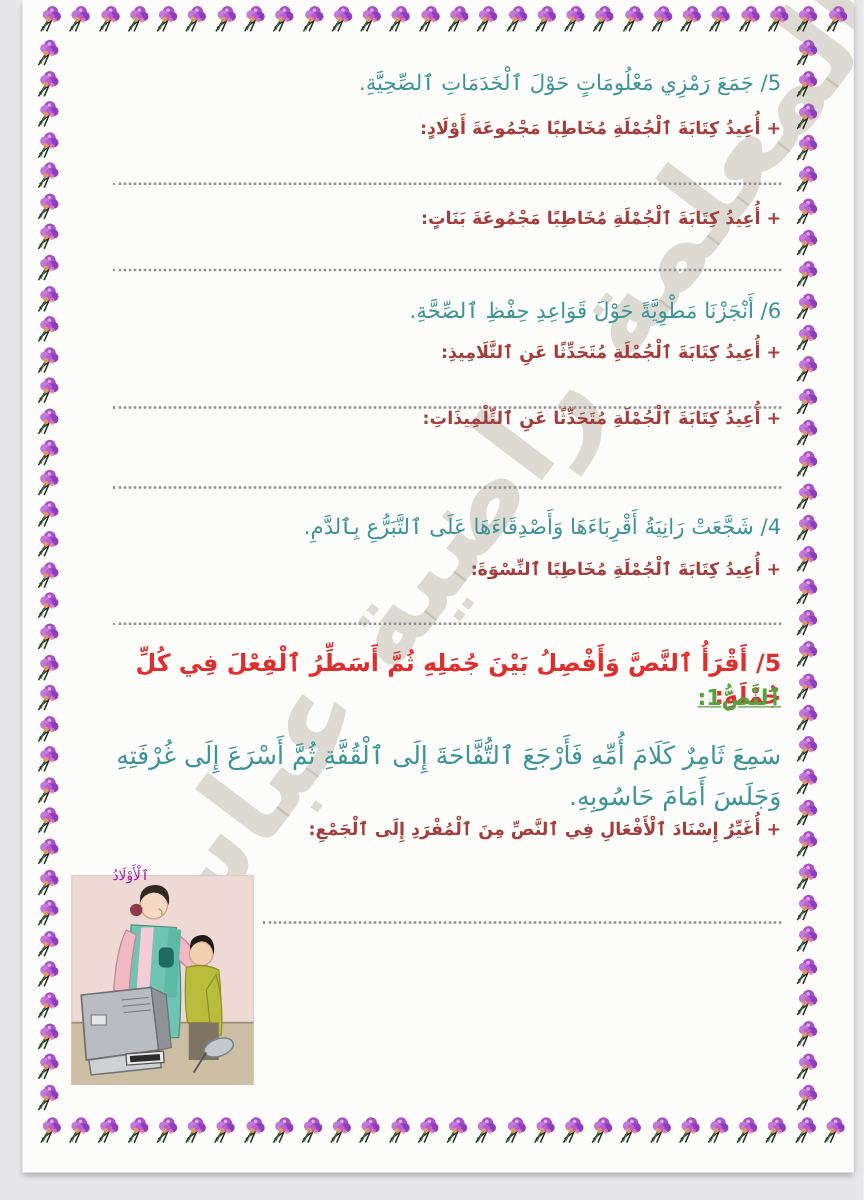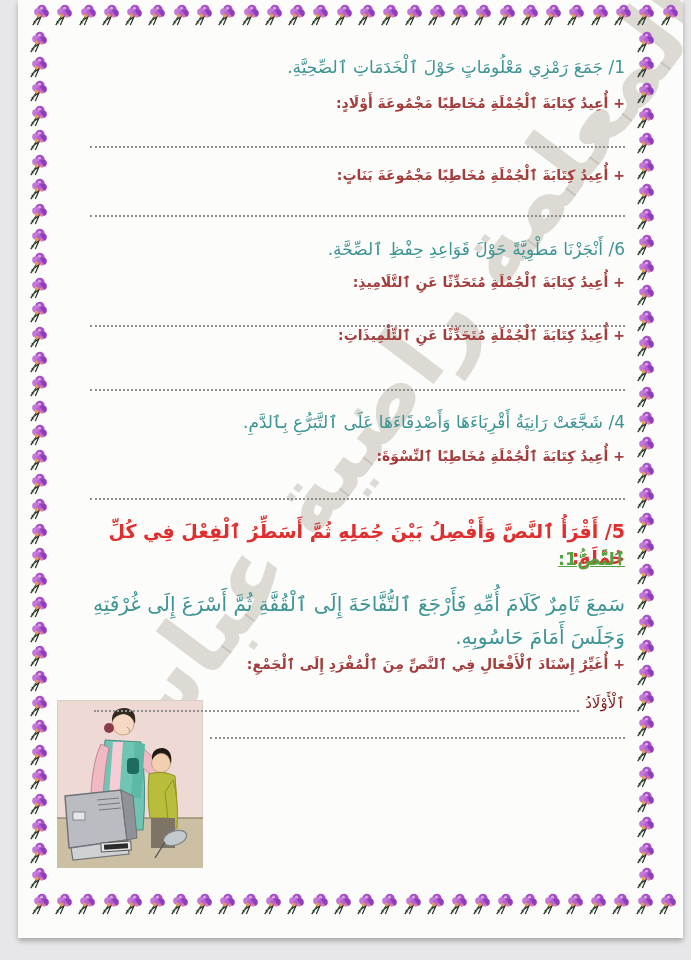--- a/index.html
+++ b/index.html
@@ -30,21 +30,21 @@
   }
 
   .content{position:absolute;left:72px;right:58px;top:0;bottom:0;direction:rtl;z-index:3;}
   .line{position:absolute;left:0;right:0;text-align:right;line-height:1.35;}
   .prompt{color:#3d9494;font-size:17px;}
   .task{color:#a33c3c;font-weight:bold;font-size:14px;}
   .heading5{color:#e02e2e;font-weight:bold;font-size:19px;}
   .text-label{color:#53a23e;font-weight:bold;font-size:17.5px;text-decoration:underline;}
   .passage{color:#3d9494;font-size:20px;line-height:33px;}
   .dotline{position:absolute;border-top:2.6px dotted #8f8f8f;height:0;left:0;right:0;}
-  .answer-line{position:absolute;left:0;right:0;display:flex;align-items:flex-end;color:#7f1d1d;font-size:15px;}
+  .answer-line{position:absolute;left:0;right:0;display:flex;align-items:flex-end;color:#a21caf;font-size:11px;flex-direction:column;}
   .answer-word{flex:0 0 auto;}
   .dots-fill{flex:1 1 auto;border-bottom:2.6px dotted #8f8f8f;height:13px;margin-left:4px;margin-right:6px;}
 
   .illustration{position:absolute;left:39px;top:700px;z-index:2;}
 </style>
 </head>
 <body>
 
 <div class="page">
 
@@ -1465,21 +1465,21 @@
     <rect x="16" y="112" width="12" height="8" fill="#e4e6e8" stroke="#777" stroke-width="0.8"></rect>
     <line x1="40" y1="100" x2="62" y2="98" stroke="#777" stroke-width="1"></line>
     <line x1="41" y1="105" x2="63" y2="103" stroke="#777" stroke-width="1"></line>
     <line x1="42" y1="110" x2="64" y2="108" stroke="#777" stroke-width="1"></line>
     <path d="M14 148 L70 140 L72 154 L16 160 Z" fill="#cfd2d5" stroke="#6e7175" stroke-width="1.2"></path>
     <rect x="44" y="142" width="30" height="9" fill="#e8e8e8" stroke="#555" stroke-width="1" transform="rotate(-4 59 146)"></rect>
     <rect x="47" y="144" width="24" height="5" fill="#2c2c2c" transform="rotate(-4 59 146)"></rect>
   </svg>
 
   <div class="content">
-    <div class="line prompt" style="top:56px">1/ جَمَعَ رَمْزِي مَعْلُومَاتٍ حَوْلَ ٱلْخَدَمَاتِ ٱلصِّحِيَّةِ.</div>
+    <div class="line prompt" style="top:56px">5/ جَمَعَ رَمْزِي مَعْلُومَاتٍ حَوْلَ ٱلْخَدَمَاتِ ٱلصِّحِيَّةِ.</div>
     <div class="line task" style="top:94px">+ أُعِيدُ كِتَابَةَ ٱلْجُمْلَةِ مُخَاطِبًا مَجْمُوعَةَ أَوْلَادٍ:</div>
     <div class="dotline" style="top:146px"></div>
     <div class="line task" style="top:166px">+ أُعِيدُ كِتَابَةَ ٱلْجُمْلَةِ مُخَاطِبًا مَجْمُوعَةَ بَنَاتٍ:</div>
     <div class="dotline" style="top:215px"></div>
 
     <div class="line prompt" style="top:238px">6/ أَنْجَزْنَا مَطْوِيَّةً حَوْلَ قَوَاعِدِ حِفْظِ ٱلصِّحَّةِ.</div>
     <div class="line task" style="top:273px">+ أُعِيدُ كِتَابَةَ ٱلْجُمْلَةِ مُتَحَدِّثًا عَنِ ٱلتَّلَامِيذِ:</div>
     <div class="dotline" style="top:325px"></div>
     <div class="line task" style="top:326px">+ أُعِيدُ كِتَابَةَ ٱلْجُمْلَةِ مُتَحَدِّثًا عَنِ ٱلتِّلْمِيذَاتِ:</div>
     <div class="dotline" style="top:389px"></div>

